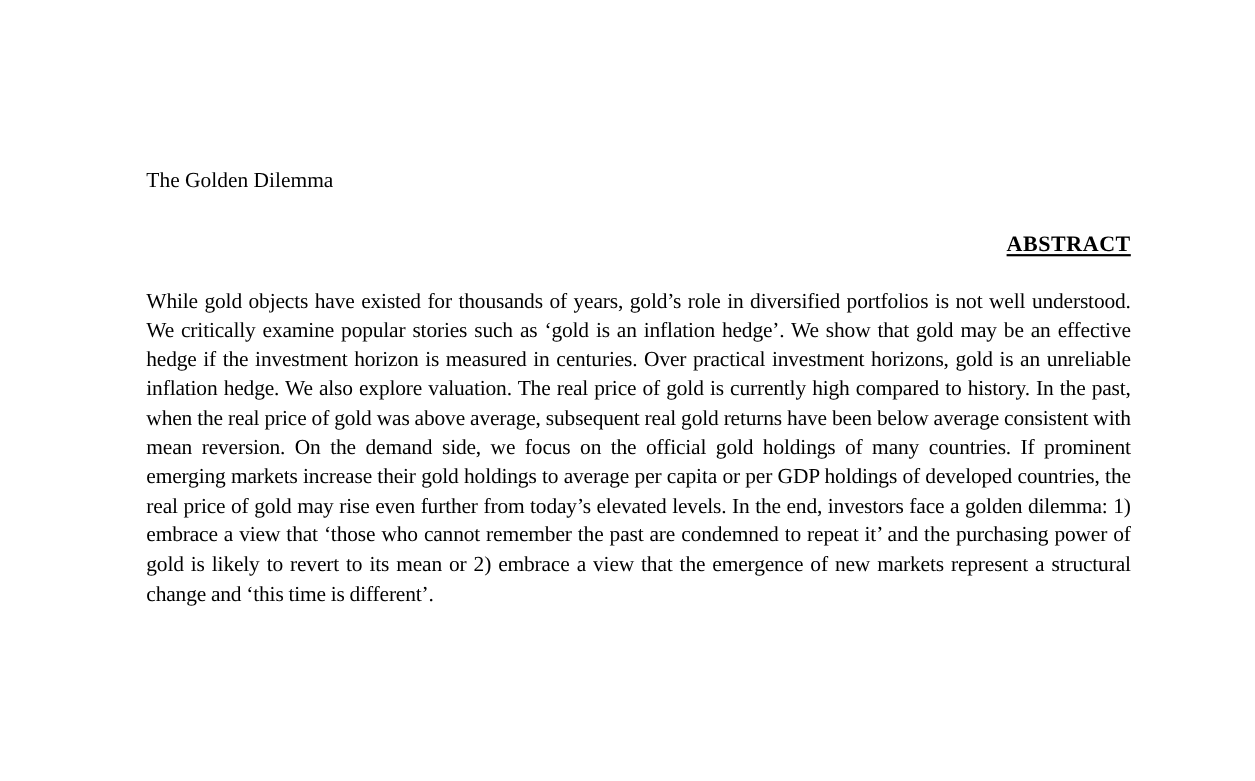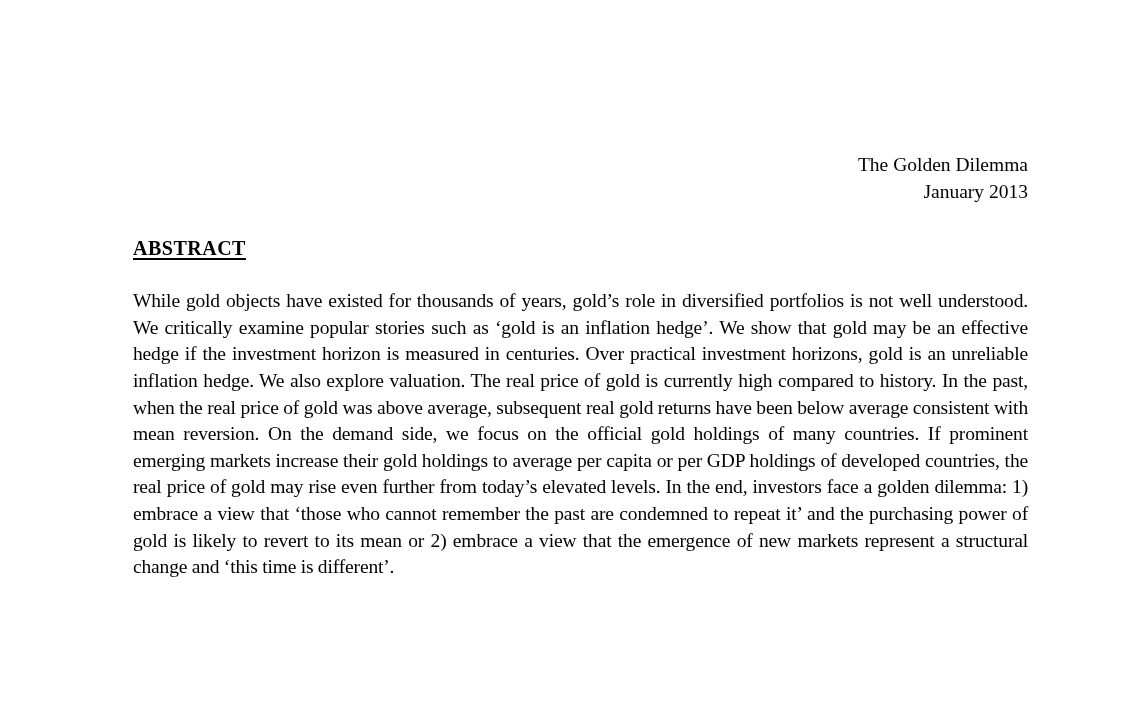--- a/index.html
+++ b/index.html
@@ -17,31 +17,31 @@
   }
   .page {
     box-sizing: border-box;
     width: 1141px;
     height: 710px;
     padding: 152px 113px 0 133px;
   }
   .header-block {
     font-size: 19.5px;
     line-height: 26.6px;
-    text-align: right;
+    text-align: left;
   }
   .header-line {
     white-space: pre;
   }
   .abstract-heading {
     margin: 30px 0 0 0;
     font-size: 20px;
     line-height: 27px;
     font-weight: bold;
-    text-align: left;
+    text-align: right;
     letter-spacing: 0.5px;
   }
   .abstract-heading span {
     text-decoration: underline;
     text-underline-offset: 3px;
     text-decoration-thickness: 2px;
   }
   .abstract-text {
     margin: 26px 0 4px 0;
     font-size: 19.5px;
@@ -51,21 +51,20 @@
     word-spacing: -0.3px;
   }
 </style>
 </head>
 <body>
 
 <div class="page">
 
   <div class="header-block">
     <div class="header-line">The Golden Dilemma</div>
-    <div class="header-line">January 2013</div>
   </div>
 
   <div class="abstract-heading">
     <span>ABSTRACT</span>
   </div>
 
   <p class="abstract-text">While gold objects have existed for thousands of years, gold’s role in diversified portfolios is not well understood. We critically examine popular stories such as ‘gold is an inflation hedge’. We show that gold may be an effective hedge if the investment horizon is measured in centuries. Over practical investment horizons, gold is an unreliable inflation hedge. We also explore valuation. The real price of gold is currently high compared to history. In the past, when the real price of gold was above average, subsequent real gold returns have been below average consistent with mean reversion. On the demand side, we focus on the official gold holdings of many countries. If prominent emerging markets increase their gold holdings to average per capita or per GDP holdings of developed countries, the real price of gold may rise even further from today’s elevated levels. In the end, investors face a golden dilemma: 1) embrace a view that ‘those who cannot remember the past are condemned to repeat it’ and the purchasing power of gold is likely to revert to its mean or 2) embrace a view that the emergence of new markets represent a structural change and ‘this time is different’.</p>
 
 </div>
 

